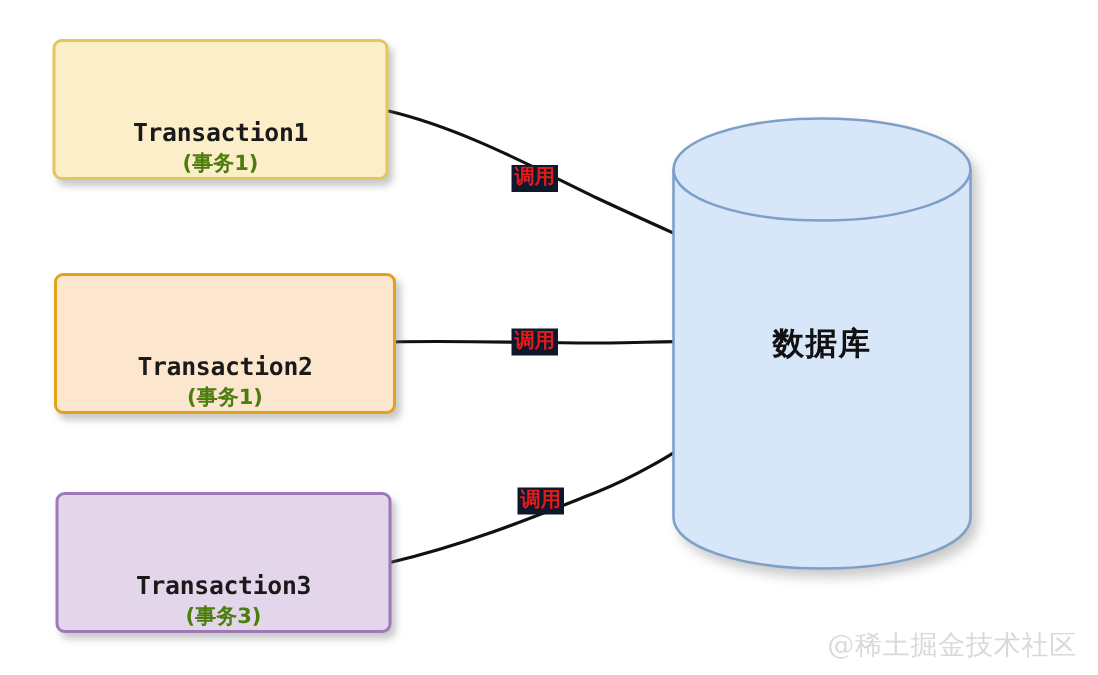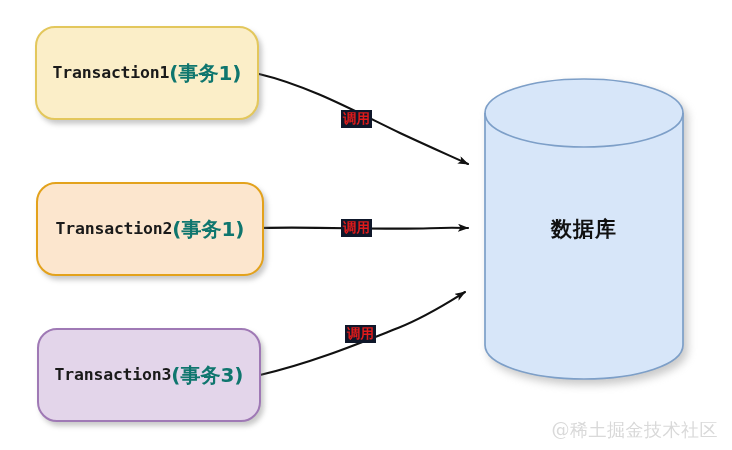--- a/index.html
+++ b/index.html
@@ -26,55 +26,55 @@
     height: 450px;
     pointer-events: none;
   }
 
   
   .txn-box {
     position: absolute;
     box-sizing: border-box;
     border-style: solid;
     border-width: 2px;
-    border-radius: 20px;
+    border-radius: 6px;
     display: flex;
-    flex-direction: row;
+    flex-direction: column;
     align-items: center;
-    justify-content: center;
+    justify-content: flex-end;
     text-align: center;
     box-shadow: 3px 4px 5px rgba(120,120,120,0.40);
     z-index: 3;
   }
   .txn-title {
     font-family: "DejaVu Sans Mono", "Liberation Mono", monospace;
     font-size: 16.5px;
     font-weight: 700;
     color: #1a1a1a;
     letter-spacing: -0.2px;
     line-height: 1.25;
     white-space: nowrap;
   }
   .txn-sub {
     font-family: "DejaVu Sans", "Liberation Sans", sans-serif;
-    font-size: 20px;
+    font-size: 14px;
     font-weight: 700;
-    color: #0f766e;
+    color: #4d7c0f;
     line-height: 1.3;
     white-space: nowrap;
   }
 
   #box-t1 { left: 35px;  top: 26px;  width: 224px; height: 94px; }
   #box-t2 { left: 36px;  top: 182px; width: 228px; height: 94px; }
   #box-t3 { left: 37px;  top: 328px; width: 224px; height: 94px; }
 
   
   #db-node {
     position: absolute;
-    left: 484px;
+    left: 448px;
     top: 78px;
     width: 198px;
     height: 302px;
     z-index: 2;
   }
   #db-shape {
     position: absolute;
     left: 0; top: 0;
     width: 200px;
     height: 302px;

